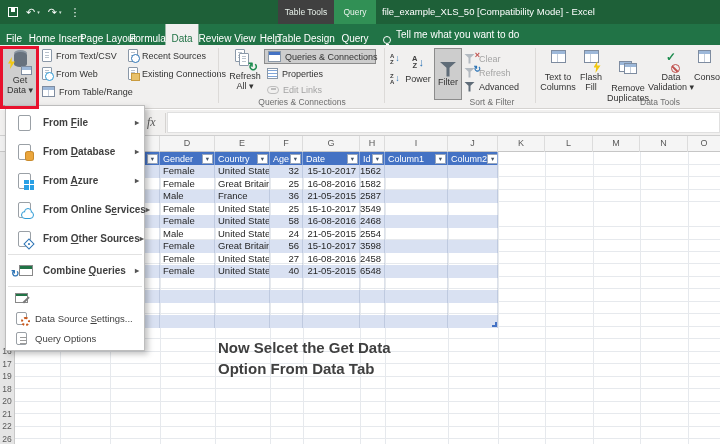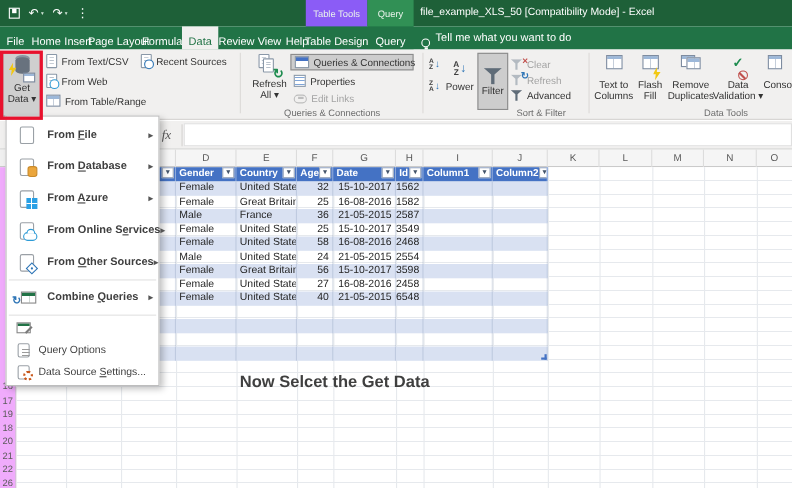--- a/index.html
+++ b/index.html
@@ -2,21 +2,21 @@
 <html style="--green: #217346; --hdrblue: #4472C4; --band: #D9E1F2; --red: #E8112D;"><head>
 <meta charset="utf-8">
 <style>
 *{margin:0;padding:0;box-sizing:border-box}
 body{background:#888;font-family:"Liberation Sans",sans-serif}
 .screen{position:relative;width:720px;height:444px;background:#fff;overflow:hidden;font-family:"Liberation Sans",sans-serif}
 .abs{position:absolute}
 
 
 .titlebar{position:absolute;left:0;top:0;width:720px;height:24px;background:#1E6038}
-.ctx1{position:absolute;left:278px;top:0;width:56px;height:45px;background:#8b5cf6}
+.ctx1{position:absolute;left:278px;top:0;width:56px;height:45px;background:#404040}
 .ctx2{position:absolute;left:334px;top:0;width:42px;height:45px;background:#319055}
 .ctxlbl{position:absolute;top:0;height:24px;line-height:24px;width:inherit;color:#EAF3EC;font-size:8.5px;text-align:center;width:100%}
 .wtitle{position:absolute;left:382px;top:0;height:24px;line-height:24px;color:#fff;font-size:9.5px;white-space:nowrap}
 .qat{position:absolute;left:8px;top:0;height:24px;display:flex;align-items:center;gap:8px;color:#fff}
 .sv{width:10px;height:10px;border:1.4px solid #fff;position:relative}
 .sv::after{content:"";position:absolute;top:0;left:2.3px;width:4px;height:3.5px;background:#fff}
 .qglyph{font-size:11px;line-height:11px;color:#fff}
 .qcaret{font-size:5px;color:#cfe3d6;margin-left:-6px}
 
 
@@ -81,37 +81,37 @@
 
 .fbar{position:absolute;left:0;top:110px;width:720px;height:26px;background:#F1F0EF;border-bottom:1px solid #CFCFCF}
 .fx{position:absolute;left:147px;top:5px;font-family:"Liberation Serif",serif;font-style:italic;font-size:12px;color:#5A5A5A}
 .fdiv{position:absolute;left:165px;top:3px;width:1px;height:20px;background:#D5D3D1}
 .finput{position:absolute;left:167px;top:2px;right:0px;height:21px;background:#fff;border:1px solid #E0E0E0}
 
 
 .corner{position:absolute;left:0;top:136px;width:15px;height:16px;background:#F0F0F0;border-right:1px solid #C6C6C6;border-bottom:1px solid #C6C6C6}
 .chead{position:absolute;left:15px;top:136px;right:0;height:16px;background:#F5F5F5;border-bottom:1px solid #C6C6C6;display:flex}
 .ch{height:16px;line-height:15px;text-align:center;font-size:9px;color:#5A5A5A;border-right:1px solid #DCDCDC;flex:none}
-.rhead{position:absolute;left:0;top:152px;width:15px;bottom:0;background:#f0abfc;border-right:1px solid #C9C9C9}
+.rhead{position:absolute;left:0;top:152px;width:15px;bottom:0;background:#e5e5e5;border-right:1px solid #C9C9C9}
 .rnum{position:absolute;left:0;width:14px;height:12.5px;line-height:12.5px;font-size:8.5px;color:#5A5A5A;text-align:center}
 .cells{position:absolute;left:15px;top:152px;right:0;bottom:0;background-color:#fff;background-repeat:no-repeat;
  background-image:
   repeating-linear-gradient(to bottom,transparent 0 11.5px,#E6E9ED 11.5px 12.5px),
   linear-gradient(#E6E9ED,#E6E9ED),linear-gradient(#E6E9ED,#E6E9ED),linear-gradient(#E6E9ED,#E6E9ED),
   linear-gradient(#E6E9ED,#E6E9ED),linear-gradient(#E6E9ED,#E6E9ED),linear-gradient(#E6E9ED,#E6E9ED),
   linear-gradient(#E6E9ED,#E6E9ED),linear-gradient(#E6E9ED,#E6E9ED),linear-gradient(#E6E9ED,#E6E9ED),
   linear-gradient(#E6E9ED,#E6E9ED),linear-gradient(#E6E9ED,#E6E9ED),linear-gradient(#E6E9ED,#E6E9ED),
   linear-gradient(#E6E9ED,#E6E9ED),linear-gradient(#E6E9ED,#E6E9ED);
  background-position:0 0,45px 0,95px 0,145px 0,200px 0,255px 0,288px 0,345px 0,370px 0,433px 0,483px 0,530px 0,578px 0,625px 0,673px 0;
  background-size:100% 100%,1px 100%,1px 100%,1px 100%,1px 100%,1px 100%,1px 100%,1px 100%,1px 100%,1px 100%,1px 100%,1px 100%,1px 100%,1px 100%,1px 100%}
 
 
 .xt{position:absolute;left:140px;top:152px;width:358px;z-index:5}
 .hrow{display:flex;height:13px;background:var(--hdrblue,#4472C4)}
-.th{display:flex;align-items:flex-start;color:#fff;font-weight:700;font-size:9px;padding-left:3px;border-right:1px solid rgba(255,255,255,.4);overflow:hidden;flex:none}
+.th{display:flex;align-items:center;color:#fff;font-weight:400;font-size:9px;padding-left:3px;border-right:1px solid rgba(255,255,255,.4);overflow:hidden;flex:none}
 .fb{width:11px;height:10px;background:#fff;border:1px solid #98A6BC;margin-left:auto;margin-right:1px;font-size:6.5px;line-height:8px;text-align:center;color:#44546A;flex:none}
 .tr{display:flex;height:12.5px}
 .tr.b{background:var(--band,#D9E1F2)}
 .td{font-size:9.5px;line-height:12.5px;color:#262626;border-right:1px solid rgba(115,135,170,.25);overflow:hidden;white-space:nowrap;flex:none}
 .c0{width:20px}.c1{width:55px}.c2{width:55px}.c3{width:33px}.c4{width:57px}.c5{width:25px}.c6{width:63px}.c7{width:50px}
 .al{padding-left:3px}.ar{text-align:right;padding-right:3px}
 .rh{position:absolute;right:1px;bottom:1px;width:5px;height:5px;border-right:2px solid #4472C4;border-bottom:2px solid #4472C4}
 .anno{position:absolute;left:218px;top:337px;font-size:15px;font-weight:700;color:#3F3F3F;line-height:21px;z-index:6}
 
 
@@ -203,20 +203,24 @@
       </div>
     <div class="rsm" style="left:42px;top:39px">
         <span class="sgrid"></span>
         <span>From Table/Range</span>
       </div>
 
     <div class="rsm" style="left:128px;top:3px">
         <span class="sd v-clock"></span>
         <span>Recent Sources</span>
       </div>
+    <div class="rsm" style="left:128px;top:21px">
+        <span class="sd v-conn"></span>
+        <span>Existing Connections</span>
+      </div>
 
     <div class="rsep" style="left:218px"></div>
 
     <div class="rbig" style="left:226px;top:4px;width:38px">
       <span class="ic-refresh">
           <span class="sd"></span>
           <span class="sd"></span>
           <span class="rr">↻</span>
         </span>
       <span>Refresh</span>
@@ -300,21 +304,21 @@
         <span>Columns</span>
     </div>
     <div class="rbig" style="left:576px;top:5px;width:30px">
       <span class="icwrap" style="height:22px">
           <span class="sgrid" style="width:15px;height:13px"></span>
           <span class="bolt fbolt"></span>
         </span>
       <span>Flash</span>
         <span>Fill</span>
     </div>
-    <div class="rbig" style="left:606px;top:5px;width:44px">
+    <div class="rbig" style="left:606px;top:16px;width:44px">
       <span class="ic-rd" style="height:22px">
           <span class="sgrid"></span>
           <span class="sgrid"></span>
         </span>
       <span>Remove</span>
         <span>Duplicates</span>
     </div>
     <div class="rbig" style="left:648px;top:5px;width:46px">
       <span class="ic-dv" style="height:22px"><span class="chk">✓</span><span class="noo"></span></span>
       <span>Data</span>
@@ -528,20 +532,21 @@
         <span class="td c4"></span>
         <span class="td c5"></span>
         <span class="td c6"></span>
         <span class="td c7"></span>
         <span class="rh"></span>
       </div>
   </div>
 
   <div class="anno">
     <div>Now Selcet the Get Data</div>
+    <div>Option From Data Tab</div>
   </div>
 
   <div class="menu">
     <div class="mi">
         <span class="mic">
           <span class="pg"></span>
         </span>
         <span class="lbl"><span>From </span><u>F</u><span>ile</span></span>
         <span class="arr">▸</span>
       </div>
@@ -591,30 +596,30 @@
       </div>
     <div class="msep"></div>
     <div class="mi sm dim">
         <span class="mic s">
           <span class="mic-win"></span>
         </span>
       </div>
     <div class="mi sm">
         <span class="mic s">
           <span class="pg" style="width:11px;height:13px">
-            <span class="d-lines"></span>
-          </span>
-        </span>
-        <span class="lbl"><span>Query Options</span><u></u><span></span></span>
+            <span class="d-gear"></span>
+          </span>
+        </span>
+        <span class="lbl"><span>Data Source </span><u>S</u><span>ettings...</span></span>
       </div>
     <div class="mi sm">
         <span class="mic s">
           <span class="pg" style="width:11px;height:13px">
-            <span class="d-gear"></span>
-          </span>
-        </span>
-        <span class="lbl"><span>Data Source </span><u>S</u><span>ettings...</span></span>
+            <span class="d-lines"></span>
+          </span>
+        </span>
+        <span class="lbl"><span>Query Options</span><u></u><span></span></span>
       </div>
   </div>
 
   <div class="redbox"></div>
 
 </div>
 
 </body></html>

